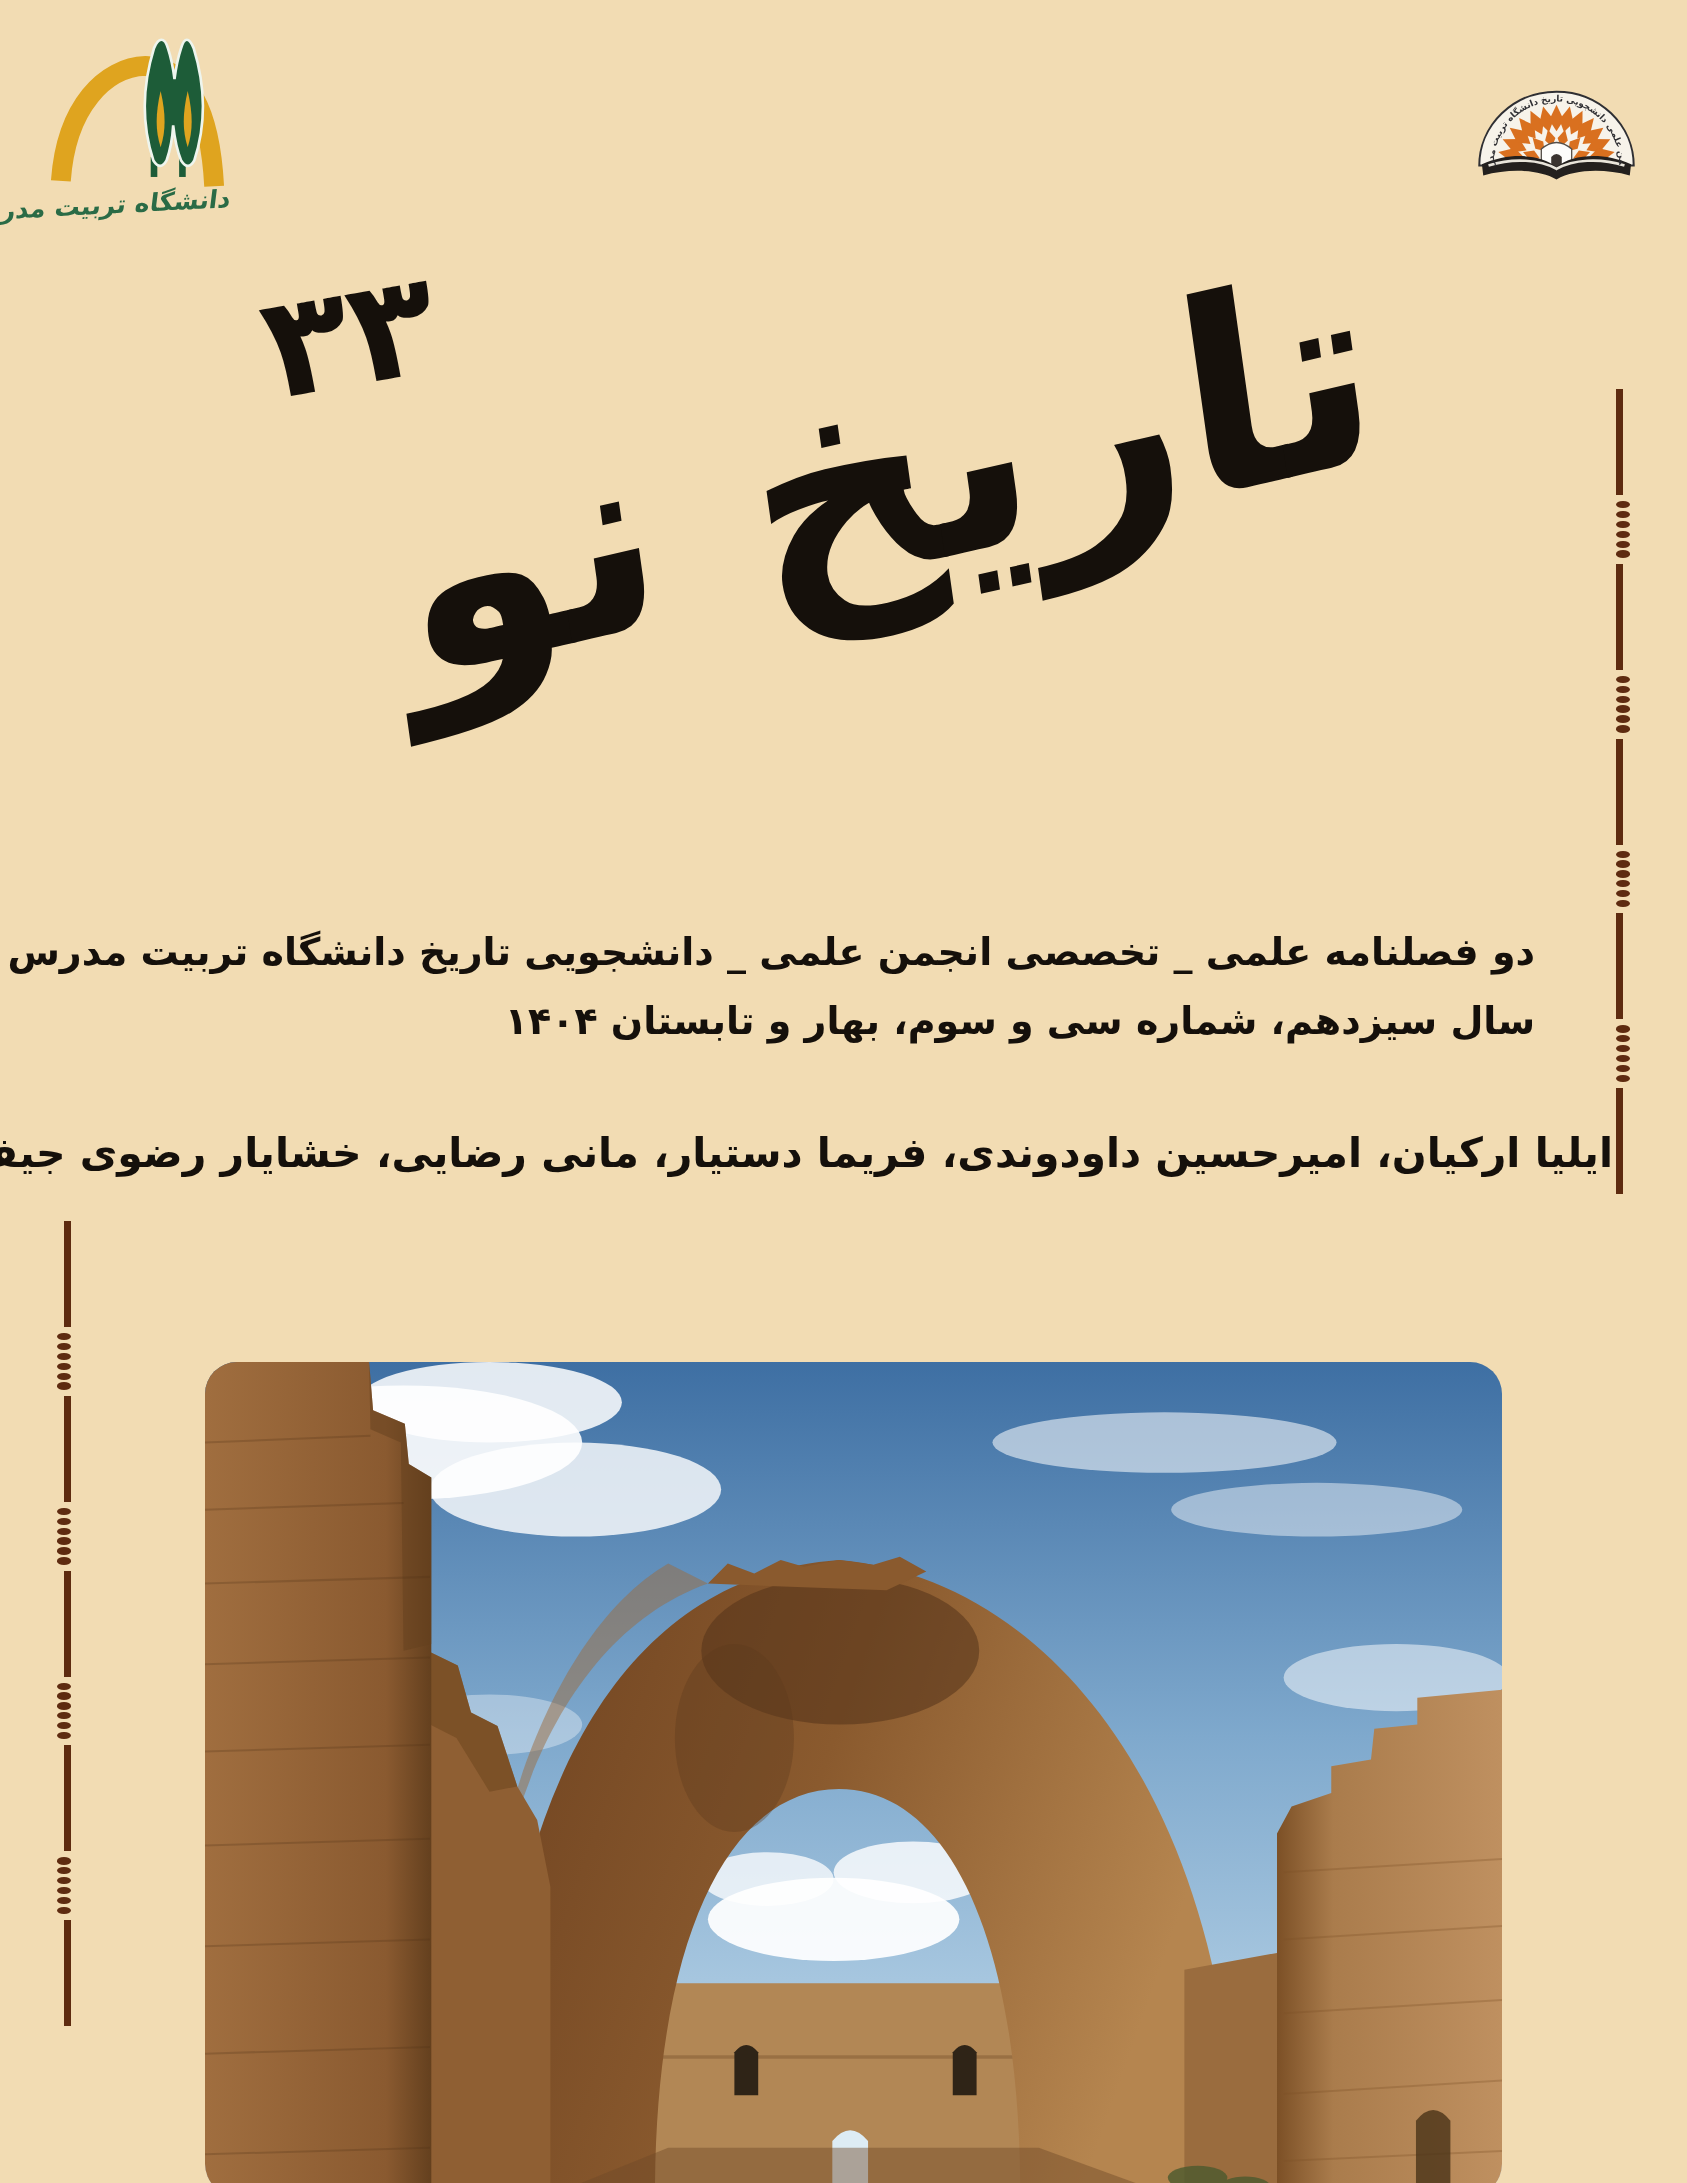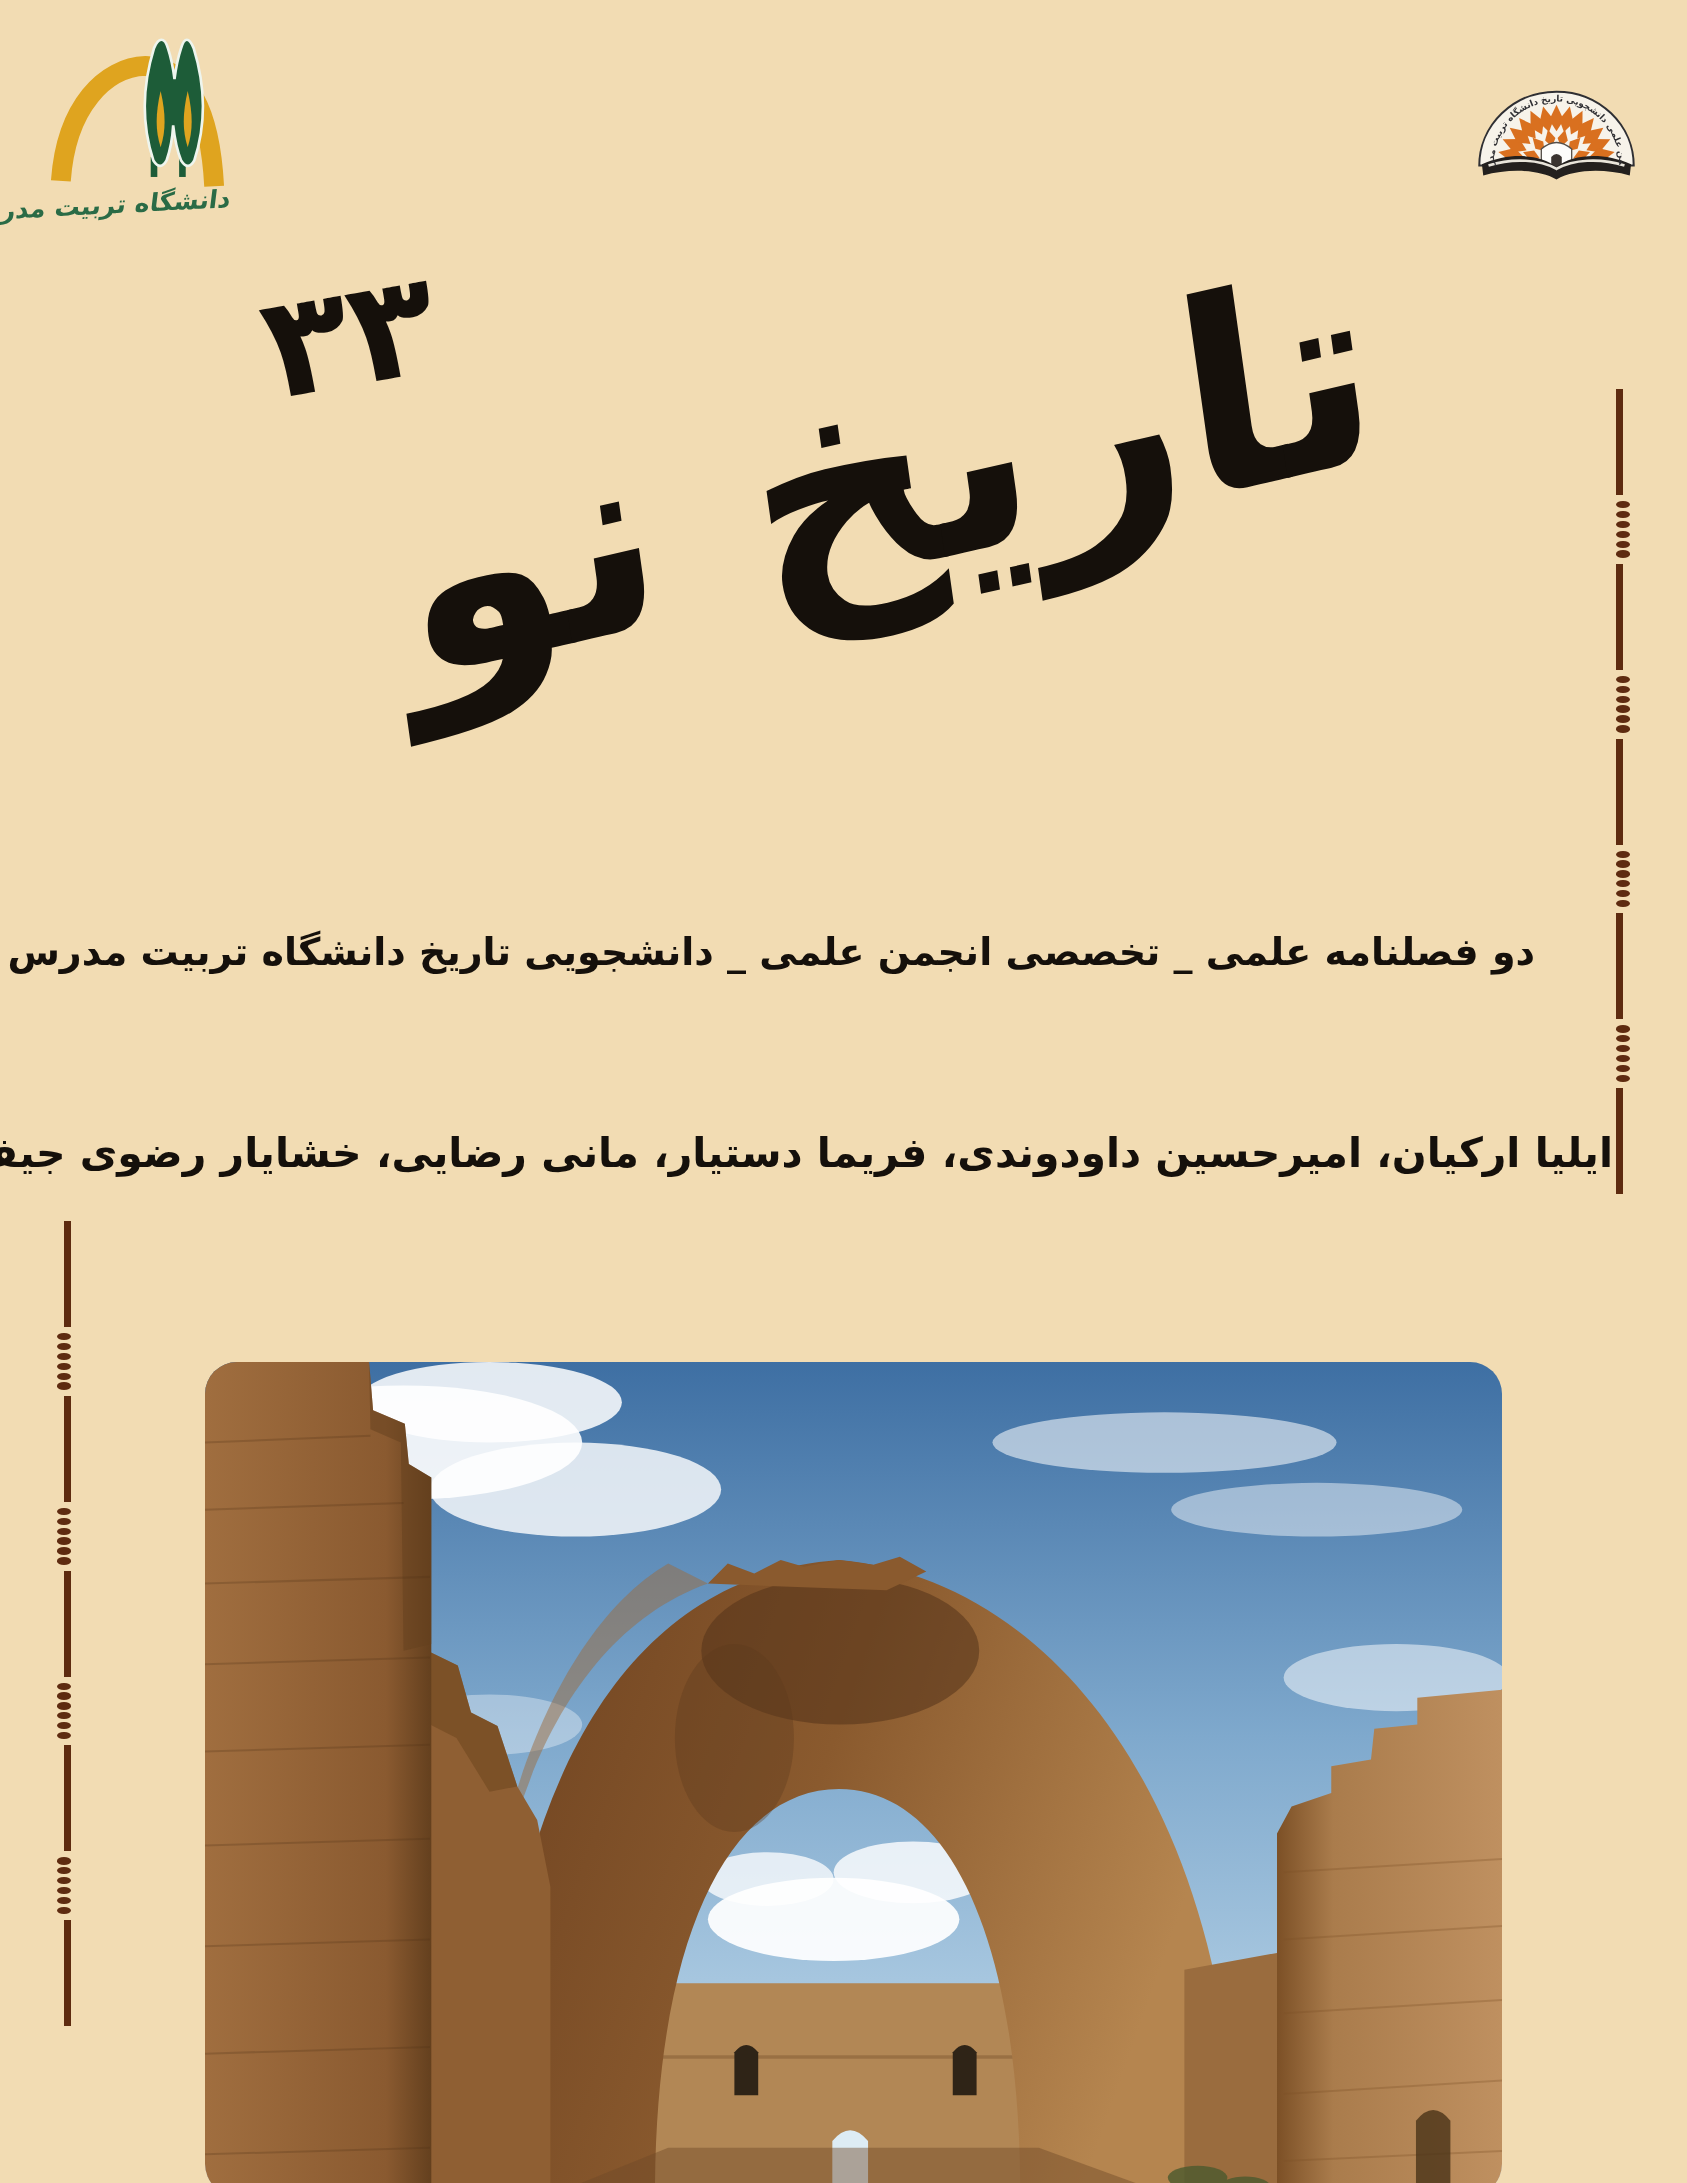--- a/index.html
+++ b/index.html
@@ -123,20 +123,21 @@
     </svg>
   </div>
 
   <div class="main-title">
     <div class="cal">تاریخ نو</div>
   </div>
   <div class="issue-number">۳۳</div>
 
   <div class="subtitle">
     <div>دو فصلنامه علمی _ تخصصی انجمن علمی _ دانشجویی تاریخ دانشگاه تربیت مدرس</div>
+    <div>سال سیزدهم، شماره سی و سوم، بهار و تابستان ۱۴۰۴</div>
   </div>
 
   <div class="authors">
     <div>ایلیا ارکیان، امیرحسین داودوندی، فریما دستیار، مانی رضایی، خشایار رضوی جیفانی، سیدمهدی</div>
   </div>
 
   <div class="orn orn-right">
     <div class="orn-dash"></div>
     <div class="orn-dots">
       <div class="orn-dot"></div>

